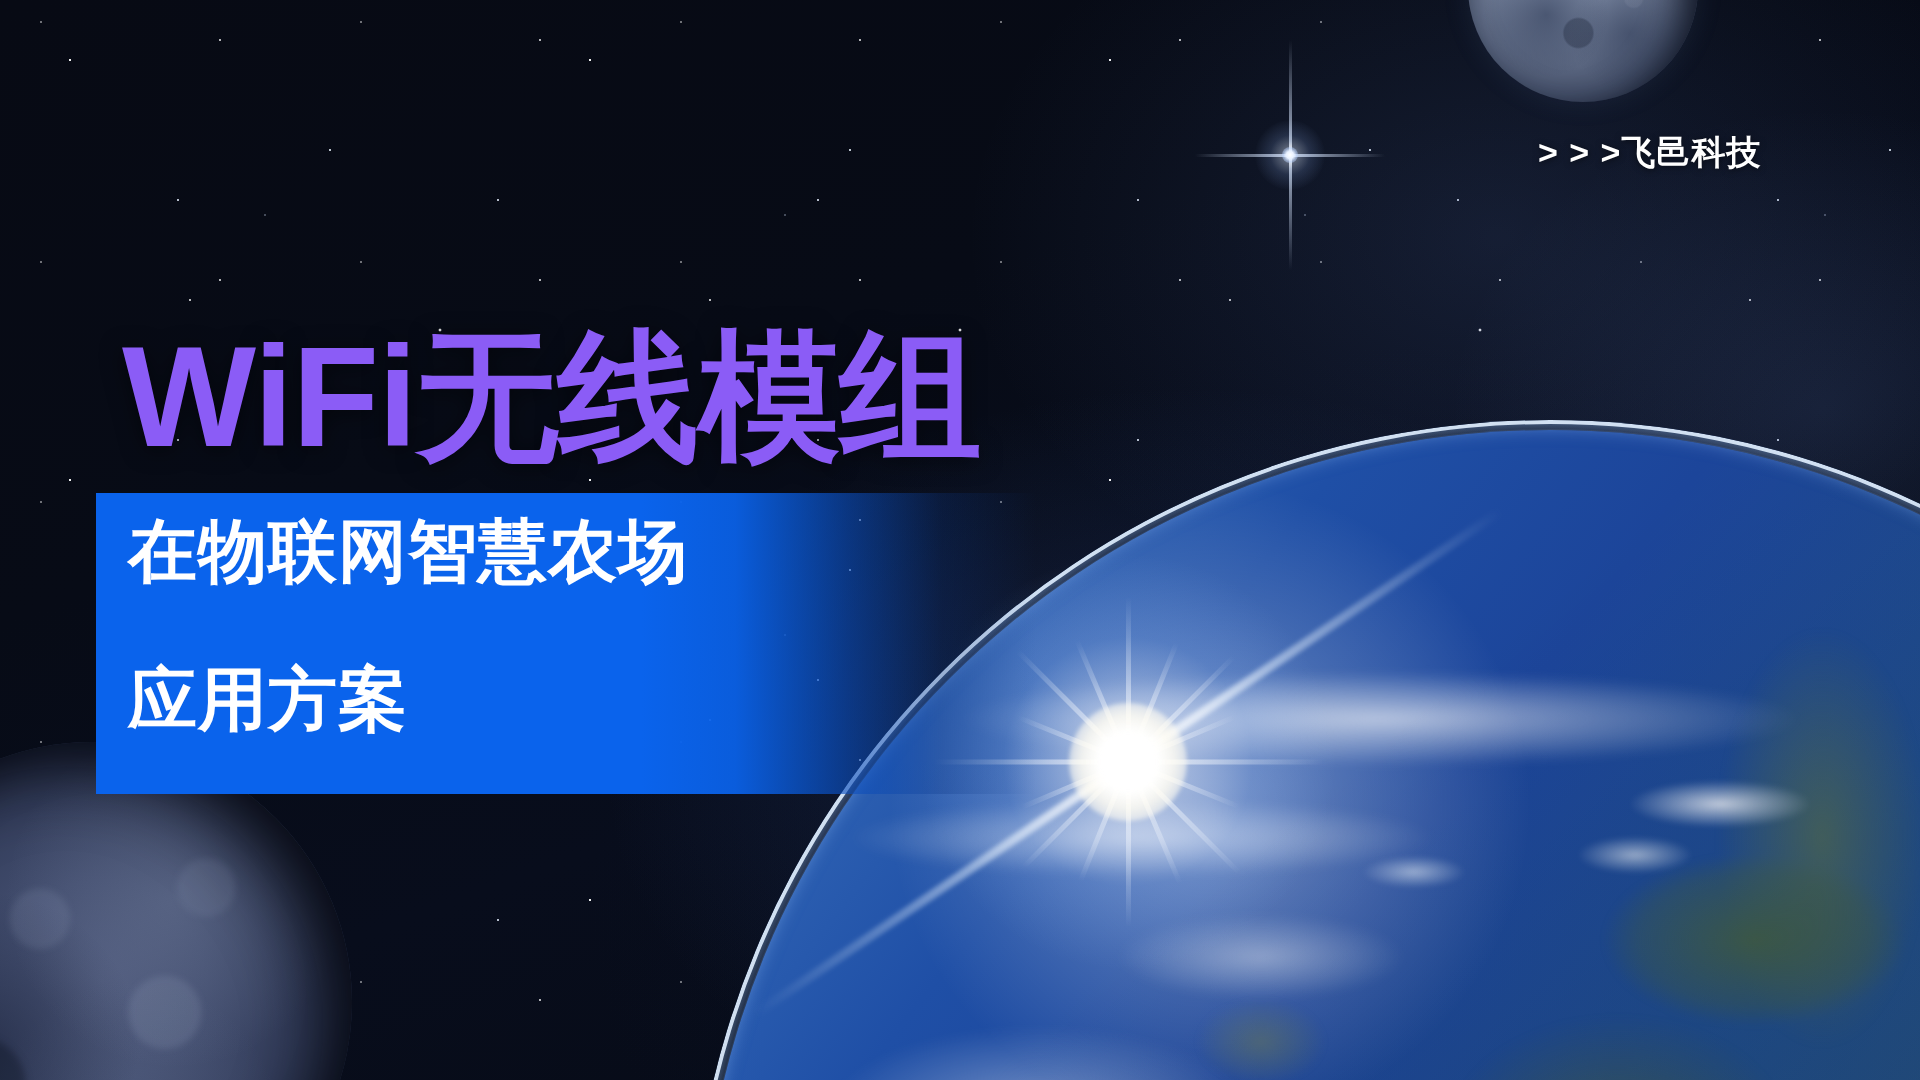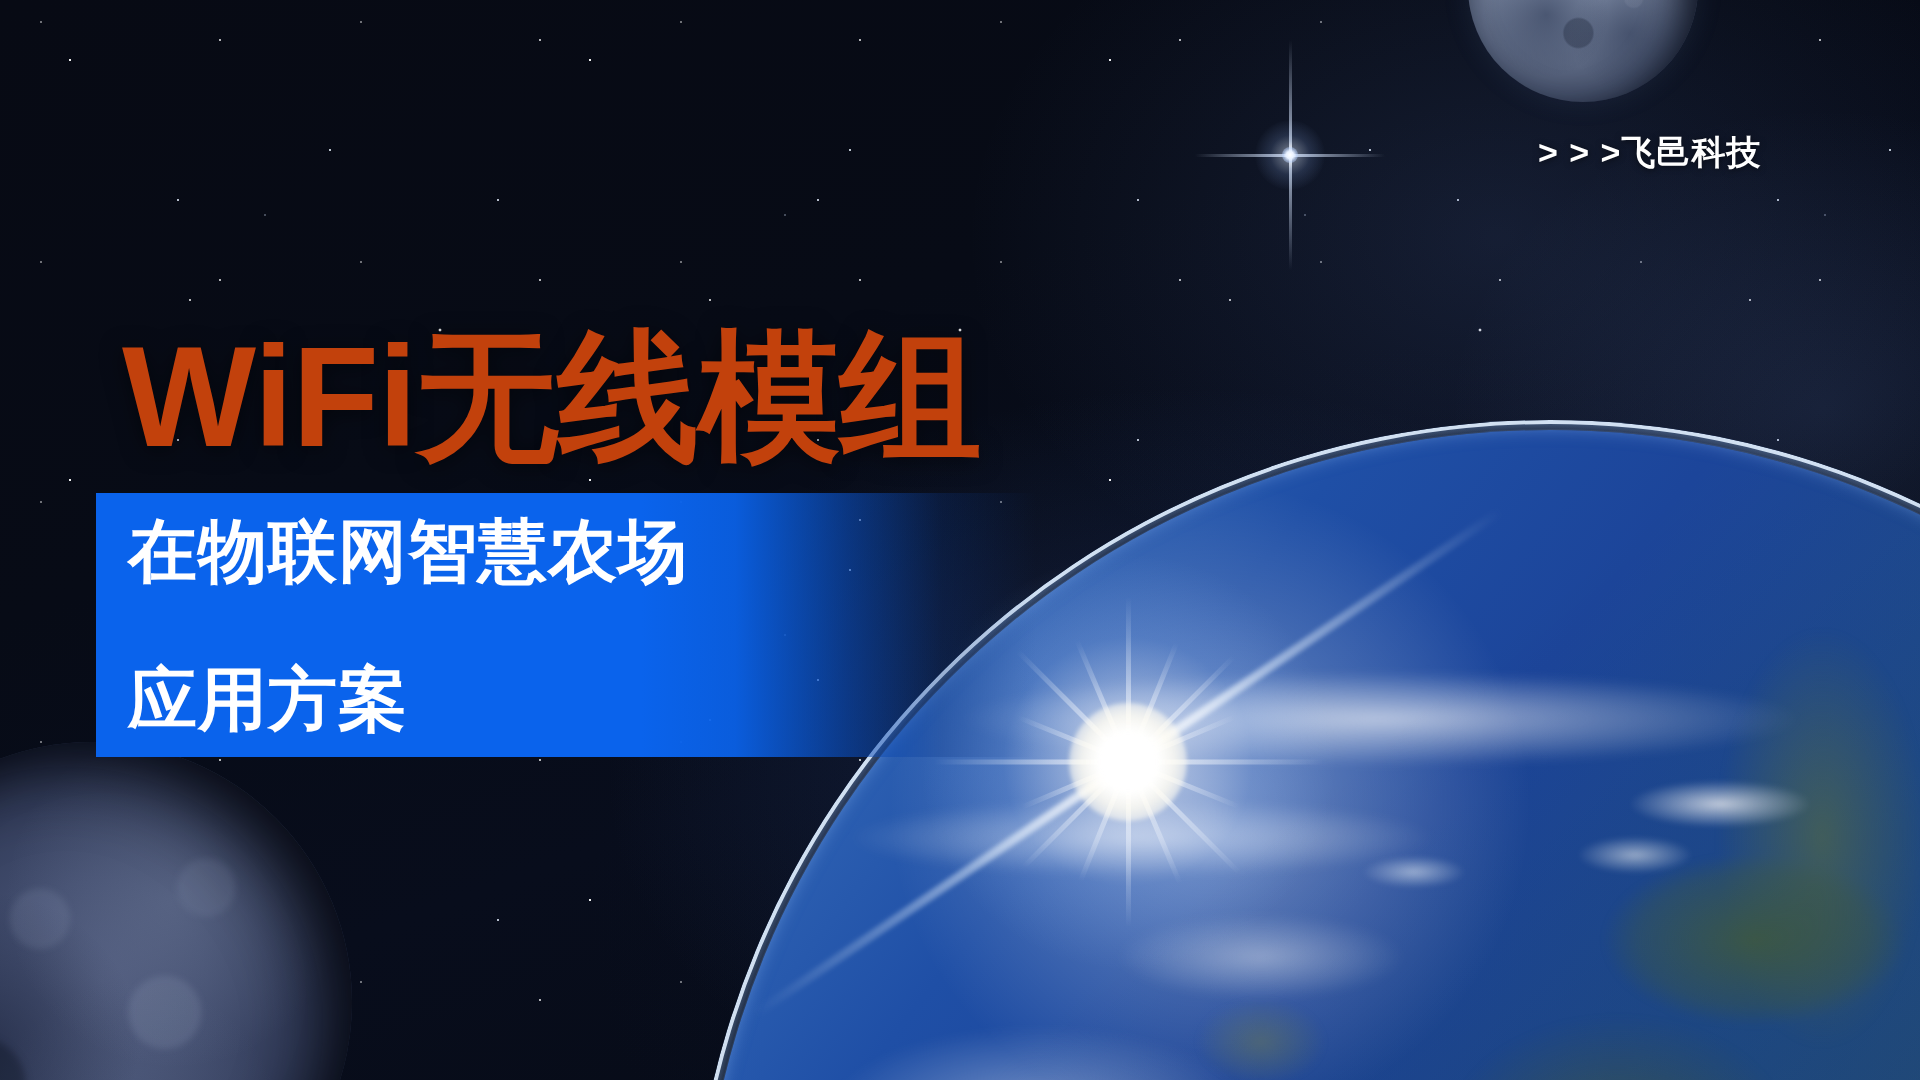--- a/index.html
+++ b/index.html
@@ -269,33 +269,33 @@
     letter-spacing: 1px;
     font-weight: 700;
     white-space: nowrap;
     text-shadow: 0 1px 6px rgba(0,0,0,.55);
     margin-top: 24px;
   }
 
   .headline {
     position: absolute;
     left: 122px; top: 326px;
-    color: #c2410c;
+    color: #8b5cf6;
     font-size: 142px;
     line-height: 1;
     font-weight: 700;
     letter-spacing: -1px;
     white-space: nowrap;
     text-shadow: 0 3px 22px rgba(0,0,0,.5);
   }
 
   .blue-band {
     position: absolute;
     left: 96px; top: 493px;
-    width: 940px; height: 264px;
+    width: 940px; height: 301px;
     background: linear-gradient(90deg,
       #0a63ec 0%, #0a63ec 58%, rgba(10,99,236,.92) 68%,
       rgba(11,78,190,.62) 80%, rgba(12,55,135,.28) 90%, rgba(12,40,100,0) 100%);
   }
   .band-line {
     position: absolute;
     left: 32px;
     color: #ffffff;
     font-size: 69px;
     line-height: 1;

